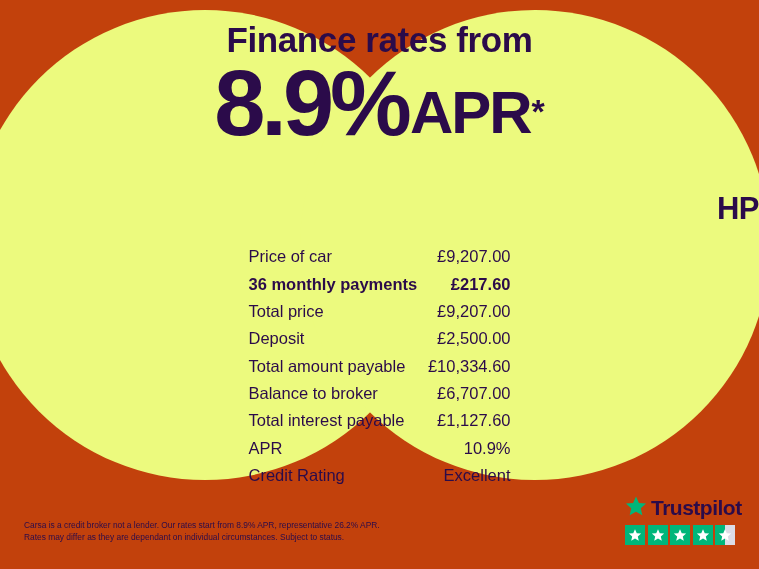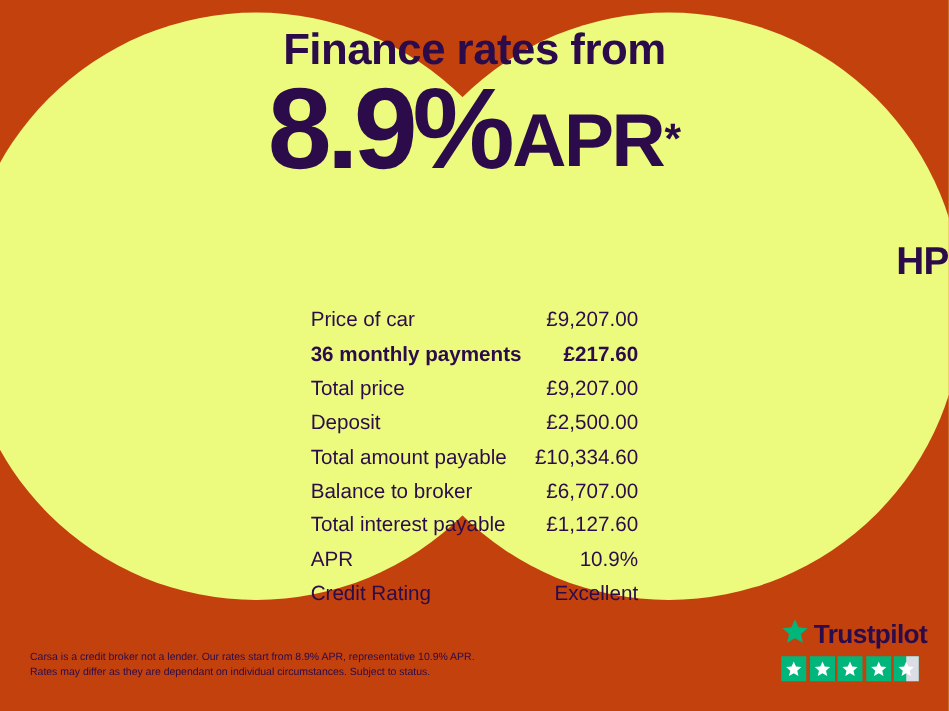--- a/index.html
+++ b/index.html
@@ -218,21 +218,21 @@
       </div>
 
       <div class="trow">
         <span class="tlabel">Credit Rating</span>
         <span class="tvalue">Excellent</span>
       </div>
 
     </div>
 
     <div class="footer-note">
-      <div>Carsa is a credit broker not a lender. Our rates start from 8.9% APR, representative 10.9% APR.</div>
+      <div>Carsa is a credit broker not a lender. Our rates start from 8.9% APR, representative 26.2% APR.</div>
       <div>Rates may differ as they are dependant on individual circumstances. Subject to status.</div>
     </div>
 
     <div class="trustpilot">
       <div class="tp-top">
         <span>
           <svg width="22" height="22" viewBox="0 0 24 24" aria-hidden="true">
             <polygon points="12,1.5 15.2,8.6 23,9.4 17.2,14.5 18.9,22 12,18.2 5.1,22 6.8,14.5 1,9.4 8.8,8.6" fill="#00b67a"></polygon>
           </svg>
         </span>

